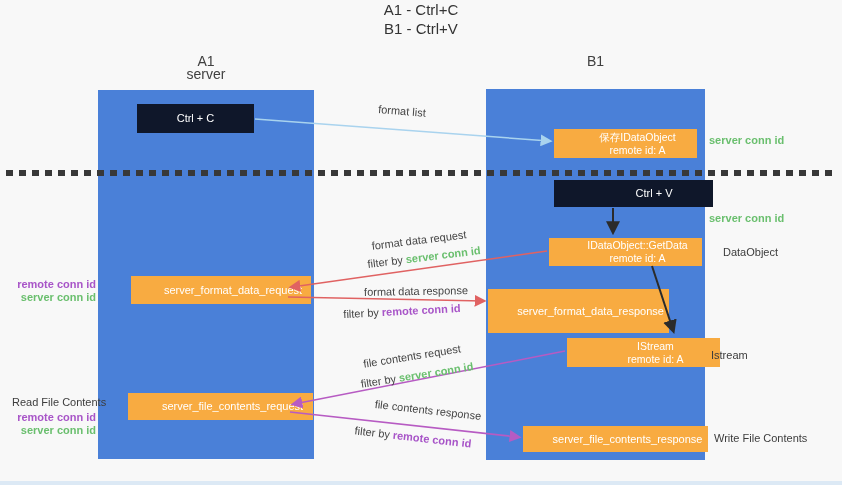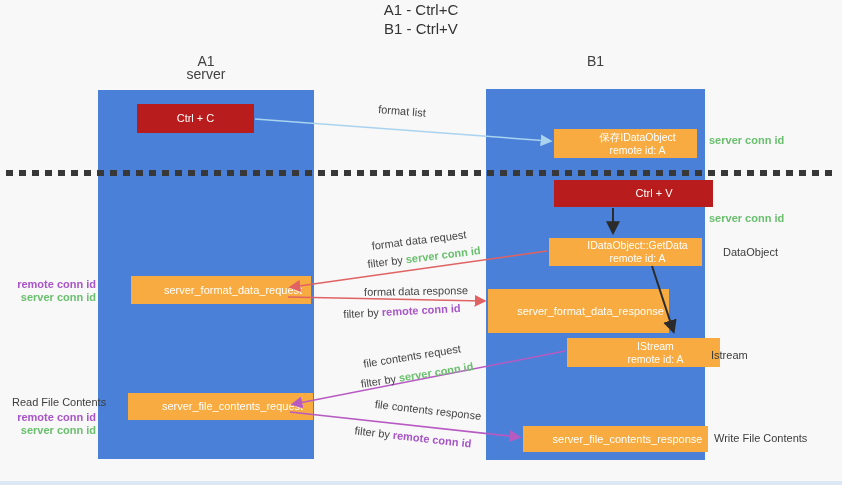--- a/index.html
+++ b/index.html
@@ -19,21 +19,21 @@
   
   .panel{background:#4a80d8;z-index:1;}
   .panel.left{left:98px;top:90px;width:216px;height:369px;}
   .panel.right{left:486px;top:89px;width:219px;height:371px;}
   
   .divider{left:6px;top:170px;width:830px;height:6px;z-index:4;
     background:repeating-linear-gradient(90deg,#383838 0 7px,transparent 7px 13px);}
   
   .node{z-index:3;display:flex;flex-direction:column;align-items:center;justify-content:center;
     color:#fff;font-size:11px;line-height:13px;text-align:center;white-space:nowrap;}
-  .node.green{background:#b91c1c;}
+  .node.green{background:#0f172a;}
   .node.orange{background:#f8ab41;padding-left:24px;}
   .n-ctrl-c{left:137px;top:104px;width:117px;height:29px;}
   .n-save{left:554px;top:129px;width:119px;height:29px;font-size:10.5px;}
   .n-ctrl-v{left:554px;top:180px;width:118px;height:27px;padding-left:41px;}
   .n-getdata{left:549px;top:238px;width:129px;height:28px;font-size:10.5px;}
   .n-fmt-resp{left:488px;top:289px;width:157px;height:44px;}
   .n-istream{left:567px;top:338px;width:129px;height:29px;font-size:10.5px;}
   .n-file-resp{left:523px;top:426px;width:161px;height:26px;}
   .n-fmt-req{left:131px;top:276px;width:156px;height:28px;}
   .n-file-req{left:128px;top:393px;width:161px;height:27px;}

